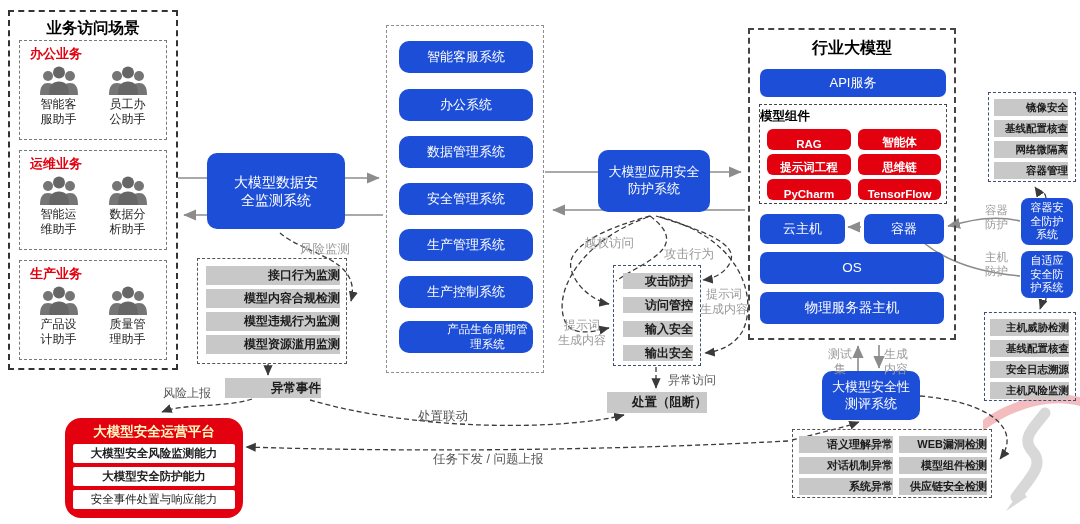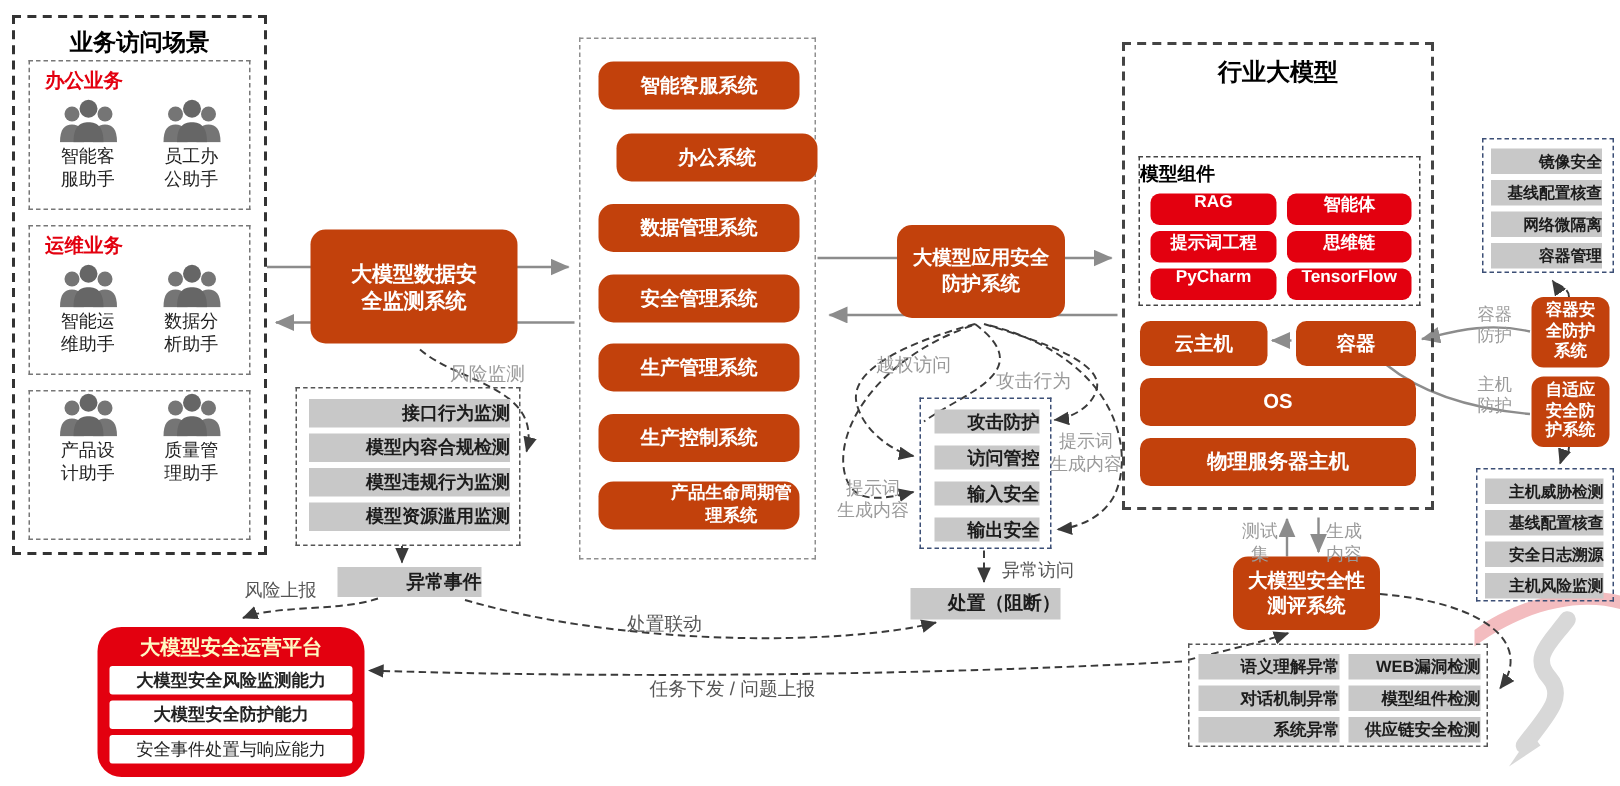--- a/index.html
+++ b/index.html
@@ -3,30 +3,30 @@
 <meta charset="utf-8">
 <style>
   * { box-sizing: border-box; margin: 0; padding: 0; }
   html,body { background:#fff; }
   body { font-family: "Liberation Sans", "DejaVu Sans", sans-serif; }
   #stage { position:relative; width:1080px; height:524px; background:#fff; overflow:hidden; }
   #wires { position:absolute; left:0; top:0; width:1080px; height:524px; z-index:1; }
   .abs { position:absolute; z-index:2; }
   .lbl { position:absolute; z-index:3; color:#9a9a9a; font-size:12px; line-height:1.25; text-align:center; white-space:nowrap; }
   .lbl.dark { color:#555; }
-  .redbox { background:#c2410c; color:#fff; font-weight:bold; display:flex; flex-direction:column; align-items:center; justify-content:center; text-align:center; border-radius:10px; line-height:1.3; }
+  .redbox { background:#1d4ed8; color:#fff; font-weight:normal; display:flex; flex-direction:column; align-items:center; justify-content:center; text-align:center; border-radius:10px; line-height:1.3; }
   .graycell { background:#c8c8c8; color:#1c1c1c; font-weight:600; display:flex; align-items:center; justify-content:flex-end; text-align:center; }
   .dashed-gray { border:1.5px dashed #8f8f8f; background:transparent; }
   .dashed-dark { border:1.5px dashed #555; background:transparent; }
   .dashed-navy { border:1.5px dashed #3c4f76; background:transparent; }
   .panel-title { font-weight:bold; color:#000; text-align:center; }
   .grp-title { color:#e3000f; font-weight:bold; font-size:13px; }
   .member { display:flex; flex-direction:column; align-items:center; width:62px; }
   .member .cap { font-size:12px; color:#222; text-align:center; line-height:1.25; margin-top:2px; }
-  .chip { position:absolute; background:#e3000f; color:#fff; font-weight:bold; border-radius:6px; display:flex; align-items:flex-start; justify-content:center; font-size:11.5px; height:21px; }
+  .chip { position:absolute; background:#e3000f; color:#fff; font-weight:bold; border-radius:6px; display:flex; align-items:flex-end; justify-content:center; font-size:11.5px; height:21px; }
 </style>
 </head>
 <body>
 
 <div id="stage">
 
   <svg id="wires" viewBox="0 0 1080 524">
     <defs>
       <marker id="mg" markerWidth="9" markerHeight="8" refX="7.5" refY="3.5" orient="auto">
         <path d="M0,0 L8,3.5 L0,7 Z" fill="#8c8c8c"></path>
@@ -118,20 +118,21 @@
           <svg width="46" height="30">
               <use href="#icon-people"></use>
             </svg>
           <div class="cap"><span>数据分</span><br>
           <span>析助手</span></div>
         </div>
       </div>
     </div>
 
     <div class="abs dashed-gray" style="left:9px; top:248px; width:148px; height:100px; border-color:#777;">
+      <div class="grp-title" style="margin:4px 0 2px 10px;">生产业务</div>
       <div style="display:flex; justify-content:space-around; padding:0 4px;">
         <div class="member">
           <svg width="46" height="30">
               <use href="#icon-people"></use>
             </svg>
           <div class="cap"><span>产品设</span><br>
           <span>计助手</span></div>
         </div>
         <div class="member">
           <svg width="46" height="30">
@@ -146,21 +147,21 @@
 
   <div class="abs redbox" style="left:207px; top:153px; width:138px; height:76px; font-size:14px;">
     <span>大模型数据安</span>
     <span>全监测系统</span>
   </div>
 
   <div class="abs dashed-gray" style="left:386px; top:25px; width:158px; height:348px;">
     <div class="redbox" style="position:absolute; left:12px; top:15px;  width:134px; height:32px; font-size:13px;">
         <span>智能客服系统</span>
       </div>
-    <div class="redbox" style="position:absolute; left:24px; top:63px;  width:134px; height:32px; font-size:13px;">
+    <div class="redbox" style="position:absolute; left:12px; top:63px;  width:134px; height:32px; font-size:13px;">
         <span>办公系统</span>
       </div>
     <div class="redbox" style="position:absolute; left:12px; top:110px; width:134px; height:32px; font-size:13px;">
         <span>数据管理系统</span>
       </div>
     <div class="redbox" style="position:absolute; left:12px; top:157px; width:134px; height:32px; font-size:13px;">
         <span>安全管理系统</span>
       </div>
     <div class="redbox" style="position:absolute; left:12px; top:203px; width:134px; height:32px; font-size:13px;">
         <span>生产管理系统</span>
@@ -173,20 +174,23 @@
       </div>
   </div>
 
   <div class="abs redbox" style="left:598px; top:150px; width:112px; height:62px; font-size:13px;">
     <span>大模型应用安全</span>
     <span>防护系统</span>
   </div>
 
   <div class="abs dashed-dark" style="left:748px; top:28px; width:208px; height:312px; border-width:2px; border-color:#444;">
     <div class="panel-title" style="font-size:16px; margin-top:8px;">行业大模型</div>
+    <div class="redbox" style="position:absolute; left:10px; top:39px; width:186px; height:28px; font-size:13px; border-radius:7px;">
+      <span>API服务</span>
+    </div>
     <div class="dashed-dark" style="position:absolute; left:9px; top:74px; width:188px; height:100px; border-color:#444;">
       <div style="text-align:left; font-weight:bold; font-size:12.5px; margin-top:3px;">模型组件</div>
       <div class="chip" style="left:7px;  top:24px; width:84px;">
           <span>RAG</span>
         </div>
       <div class="chip" style="left:98px; top:24px; width:83px;">
           <span>智能体</span>
         </div>
       <div class="chip" style="left:7px;  top:49px; width:84px;">
           <span>提示词工程</span>

